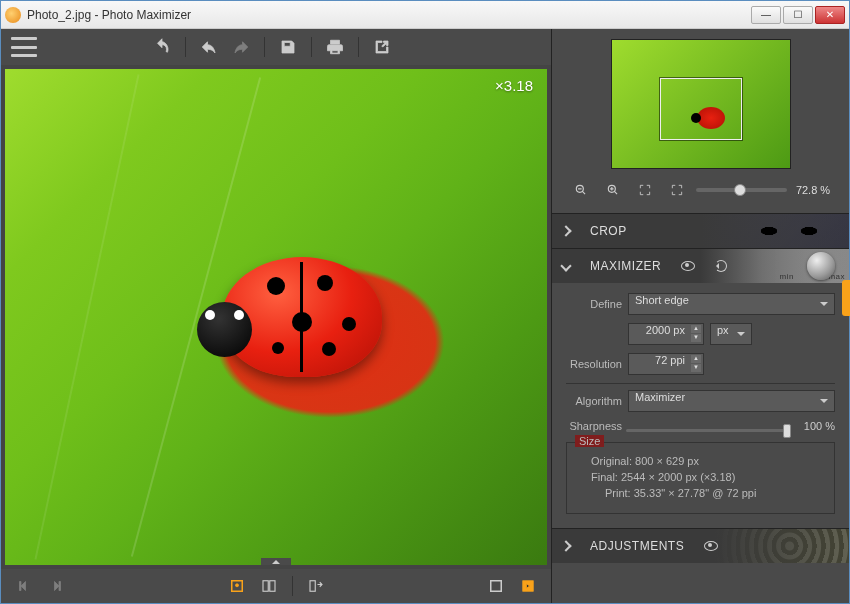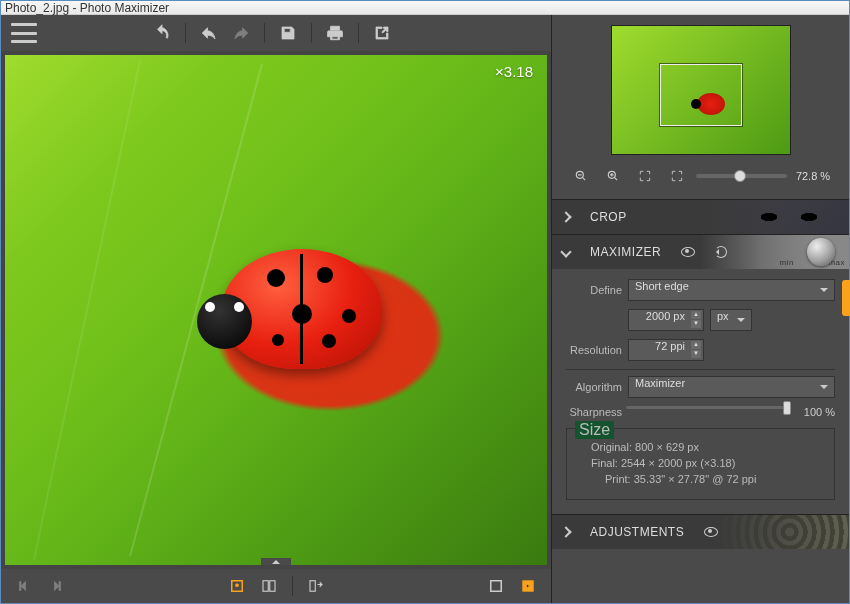--- a/index.html
+++ b/index.html
@@ -1,18 +1,18 @@
 <!DOCTYPE html>
 <html><head>
 <meta charset="utf-8">
 <style>
 * { box-sizing: border-box; margin: 0; padding: 0; font-family: "Segoe UI", Arial, sans-serif; }
 body { width: 850px; height: 604px; background: #d0d0d0; overflow: hidden; }
 .window { width: 850px; height: 604px; border: 1px solid #5a8dbf; background: #fff; display: flex; flex-direction: column; }
-.titlebar { height: 14px; background: linear-gradient(#f8f8f8,#e8e8e8); display: flex; padding: 0 4px; border-bottom: 1px solid #ccc; flex-direction: column; }
+.titlebar { height: 28px; background: linear-gradient(#f8f8f8,#e8e8e8); display: flex; align-items: center; padding: 0 4px; border-bottom: 1px solid #ccc; }
 .titlebar .app-icon { width: 16px; height: 16px; border-radius: 50%; background: radial-gradient(circle at 40% 40%, #ffd070, #e88a1a); margin-right: 6px; }
 .titlebar .title { font-size: 12px; color: #333; }
 .titlebar .spacer { flex: 1; }
 .win-btns { display: flex; }
 .win-btn { width: 30px; height: 18px; margin-left: 2px; border: 1px solid #aaa; background: linear-gradient(#fafafa,#e0e0e0); display: flex; align-items: center; justify-content: center; font-size: 10px; color: #333; border-radius: 2px; }
 .win-btn.close { background: linear-gradient(#e88,#c33); color: #fff; border-color: #a22; }
 .content { flex: 1; display: flex; background: #3d3d3d; }
 .left { flex: 1; display: flex; flex-direction: column; background: #444; }
 .toolbar { height: 36px; background: #4a4a4a; display: flex; align-items: center; padding: 0 10px; gap: 6px; }
 .tbtn { width: 26px; height: 26px; display: flex; align-items: center; justify-content: center; color: #ddd; cursor: pointer; border-radius: 3px; }
@@ -63,27 +63,27 @@
 .row { display: flex; align-items: center; margin-bottom: 8px; gap: 6px; }
 .row label { width: 56px; text-align: right; font-size: 11px; color: #bbb; }
 .row.indent { padding-left: 62px; }
 .select, .numbox, .unitsel { background: #5a5a5a; border: 1px solid #333; color: #ddd; font-size: 11px; height: 22px; display: flex; align-items: flex-start; padding: 0 6px; position: relative; }
 .select { flex: 1; }
 .select::after, .unitsel::after { content:""; position:absolute; right:6px; top:8px; border:4px solid transparent; border-top-color:#ccc; }
 .numbox { width: 76px; justify-content: flex-end; padding-right: 18px; }
 .numbox .spin { position: absolute; right: 2px; top: 1px; display: flex; flex-direction: column; gap: 1px; }
 .numbox .spin span { width: 10px; height: 8px; background: #6a6a6a; font-size: 6px; text-align: center; line-height: 7px; color: #ddd; }
 .unitsel { width: 42px; }
-.slider-row { display: flex; align-items: flex-start; gap: 4px; }
+.slider-row { display: flex; align-items: flex-end; gap: 4px; }
 .slider-row label { width: 56px; text-align: right; font-size: 11px; color: #bbb; }
 .slider { flex: 1; height: 3px; background: #666; position: relative; border-radius: 2px; }
 .slider .thumb { position: absolute; width: 8px; height: 14px; background: #ddd; border-radius: 2px; top: -5px; border: 1px solid #888; }
 .slider-val { width: 40px; text-align: right; font-size: 11px; }
 .sizebox { border: 1px solid #333; margin-top: 10px; padding: 8px 10px 10px; position: relative; }
-.sizebox .lbl { position: absolute; top: -8px; left: 8px; background: #14532d; padding: 0 4px; font-size: 16px; color: #bbb; }
+.sizebox .lbl { position: absolute; top: -8px; left: 8px; background: #7f1d1d; padding: 0 4px; font-size: 11px; color: #bbb; }
 .sizebox div { font-size: 11px; color: #bbb; margin: 4px 0 4px 14px; }
 .minmax { position: absolute; font-size: 8px; color: #333; bottom: 2px; }
 .chevup { position:absolute; bottom:-1px; left:50%; transform:translateX(-50%); width:30px; height:8px; background:#4a4a4a; display:flex; align-items:center; justify-content:center; }
 .chevup::after { content:""; border:4px solid transparent; border-bottom-color:#ccc; margin-bottom:4px; }
 .side-handle { position:absolute; right:0; top:280px; width:8px; height:36px; background:#f9a21a; border-radius:3px 0 0 3px; }
 </style>
 </head>
 <body>
 
 <div class="window">

